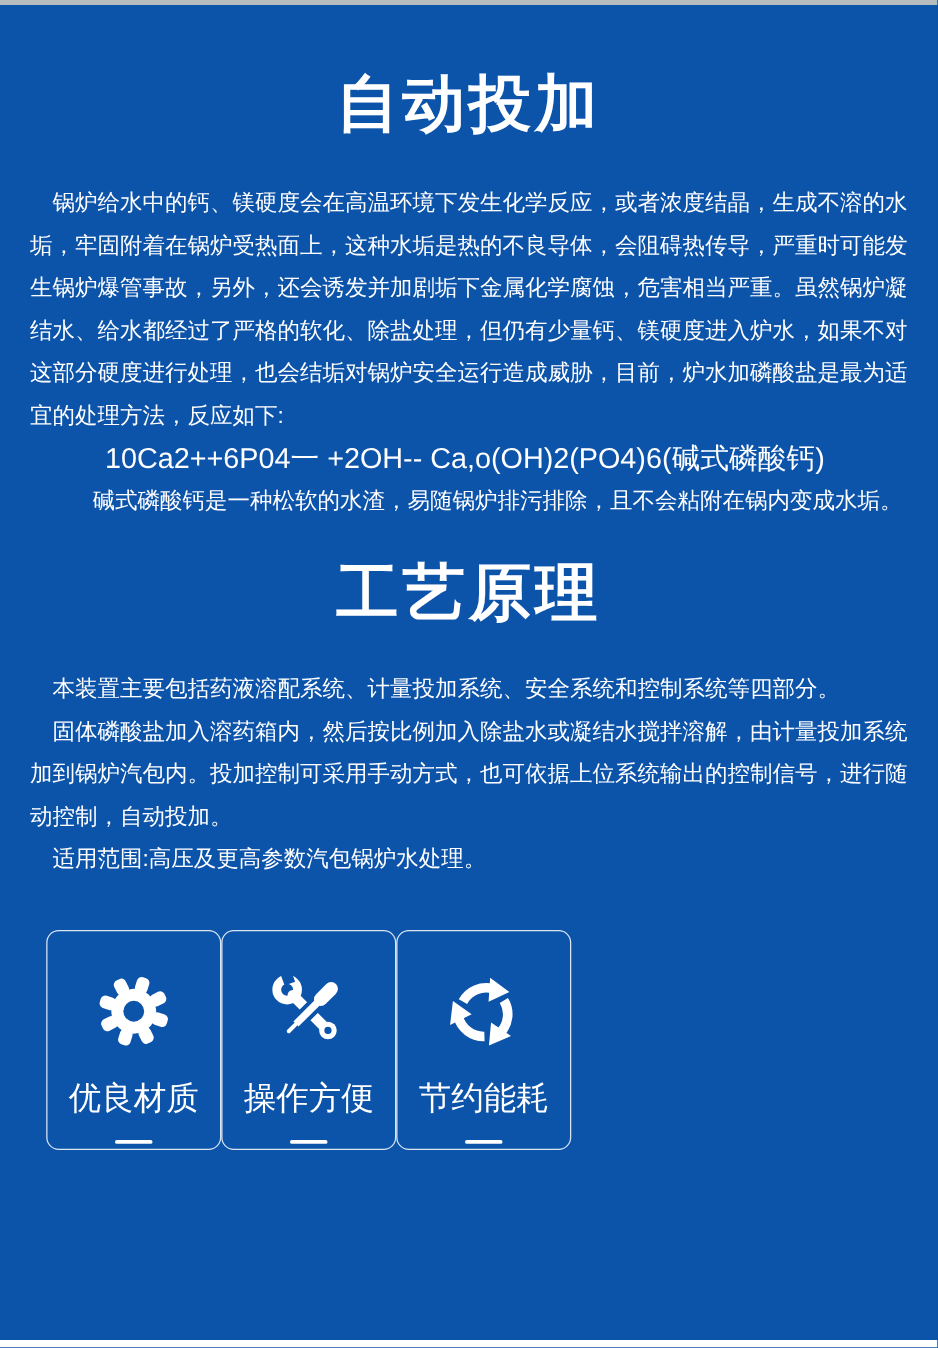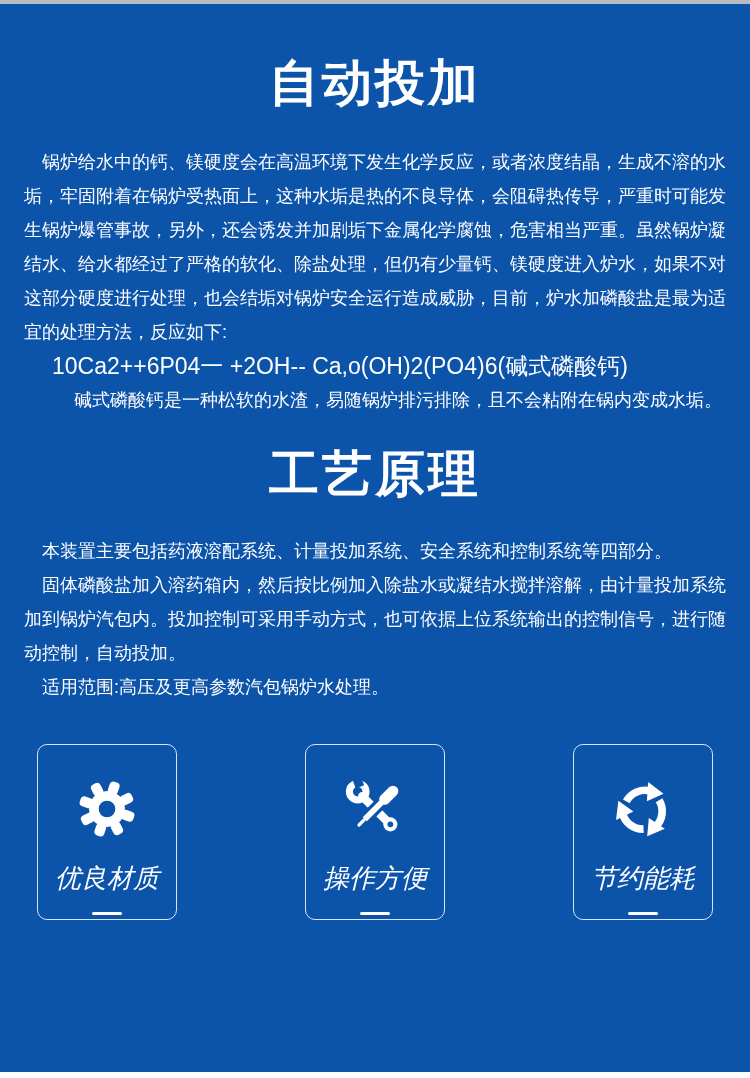--- a/index.html
+++ b/index.html
@@ -39,38 +39,37 @@
     line-height:34px;
     padding:0 24px;
     color:var(--txt);
     text-align:justify;
   }
   .indent-1{text-indent:1em;}
   .first-block{margin-top:28px;}
   .formula-line{
     font-size:23px;
     line-height:34px;
-    padding-left:52px;
+    padding-left:84px;
     color:var(--txt);
   }
   .residue-par{
     font-size:18px;
     line-height:34px;
     padding:0 24px 0 38px;
     text-indent:2em;
     color:var(--txt);
     text-align:justify;
   }
   .sec2-block{margin-top:26px;}
   .features{
     display:flex;
-    justify-content:space-between;
+    justify-content:flex-start;
     padding:0 37px;
     margin-top:40px;
-    font-style:italic;
   }
   .feature-card{
     width:140px;height:176px;
     border:1px solid rgba(255,255,255,0.85);
     border-radius:10px;
     display:flex;flex-direction:column;align-items:center;
   }
   .feature-icon{
     width:64px;height:64px;
     margin-top:32px;

